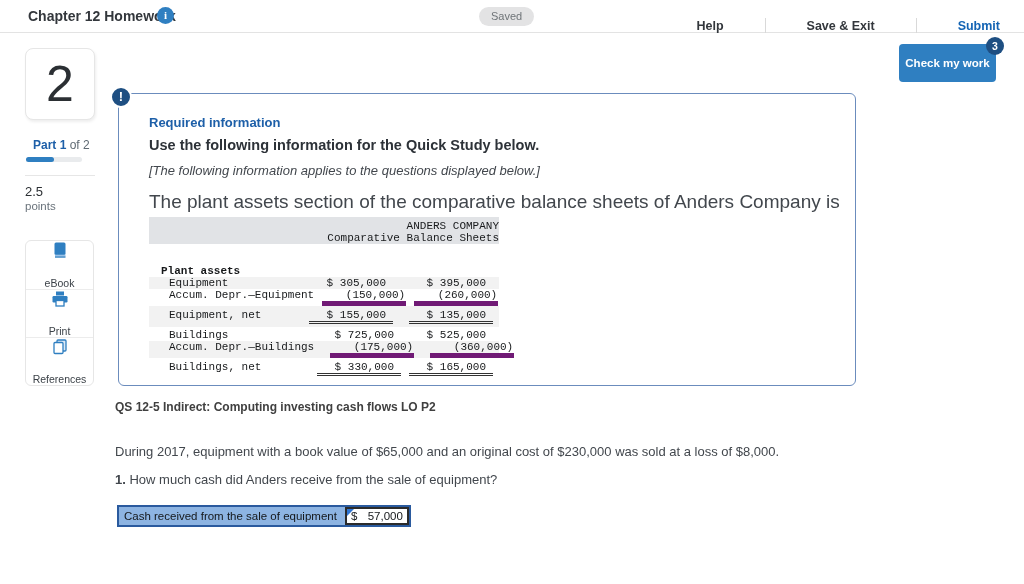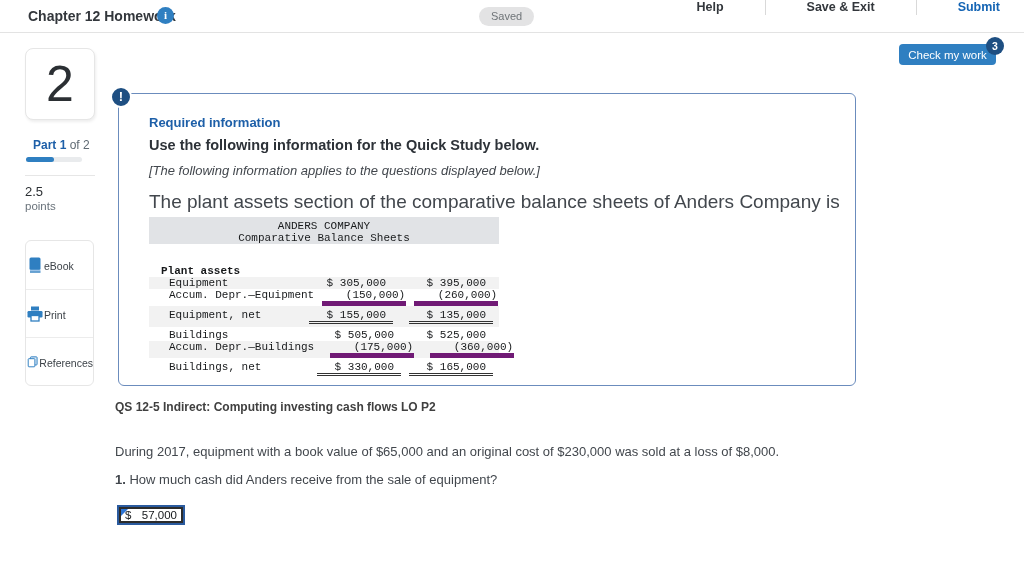--- a/index.html
+++ b/index.html
@@ -9,60 +9,60 @@
     font-family:"Liberation Sans", sans-serif; color:#42474d;
   }
   
   .topbar { position:absolute; left:0; top:0; width:1024px; height:33px; background:#fff; border-bottom:1px solid #e3e3e3; }
   .topbar-title { position:absolute; left:28px; top:8px; font-size:14px; font-weight:700; color:#33373c; }
   .info-icon { position:absolute; left:157px; top:7px; width:17px; height:17px; border-radius:50%;
     background:#2f7fc1; color:#fff; font-size:11px; font-weight:700; text-align:center; line-height:17px;
     font-family:"Liberation Serif", serif; cursor:pointer; }
   .saved-pill { position:absolute; left:479px; top:7px; min-width:52px; height:19px; padding:0 12px;
     background:#e3e3e4; border-radius:10px; color:#6f7478; font-size:11px; line-height:19px; text-align:center; }
-  .topbar-right { position:absolute; right:24px; top:0; height:33px; display:flex; align-items:flex-start;gap:28px; }
+  .topbar-right { position:absolute; right:24px; top:0; height:33px; display:flex; align-items:flex-end;gap:28px; }
   .topbar-link { font-size:12.5px; font-weight:700; color:#33373c; cursor:pointer; }
   .topbar-link.accent { color:#1464b4; }
   .vdiv { width:1px; height:15px; background:#d9d9d9; margin:0 13px; }
   
-  .check-btn { position:absolute; left:899px; top:44px; width:97px; height:21px; background:#2f7fc1;
-    border:none; border-radius:4px; color:#fff; font-size:11.5px; font-weight:400; text-align:center;
+  .check-btn { position:absolute; left:899px; top:44px; width:97px; height:38px; background:#2f7fc1;
+    border:none; border-radius:4px; color:#fff; font-size:11.5px; font-weight:700; text-align:center;
     line-height:23px; cursor:pointer; font-family:"Liberation Sans", sans-serif; }
   .check-badge { position:absolute; left:986px; top:37px; width:18px; height:18px; border-radius:50%;
     background:#1e4f82; color:#fff; font-size:10.5px; font-weight:700; text-align:center; line-height:18px; }
   
   .qnum-card { position:absolute; left:25px; top:48px; width:70px; height:72px; background:#fff;
     border:1px solid #e6e6e6; border-radius:8px; box-shadow:1px 2px 3px rgba(0,0,0,.07);
     display:flex; align-items:center; justify-content:center; font-size:50px; color:#2b2f33; }
   .part-line { position:absolute; left:25px; top:138px; font-size:12px; color:#5f6a73;padding-left:8px; }
   .part-line .part-bold { color:#1d5fa8; font-weight:700; }
   .progress-track { position:absolute; left:26px; top:157px; width:56px; height:5px; background:#e9ebed; border-radius:3px; }
   .progress-fill { height:5px; background:#2f7fc1; border-radius:3px; }
   .side-divider { position:absolute; left:25px; top:175px; width:70px; border-top:1px solid #e6e6e6; }
   .points-val { position:absolute; left:25px; top:184px; font-size:13px; color:#2b2f33; }
   .points-label { position:absolute; left:25px; top:200px; font-size:11.5px; color:#6a737b; }
   .tools-card { position:absolute; left:25px; top:240px; width:69px; background:#fff; border:1px solid #e6e6e6; border-radius:6px; }
-  .tool { height:48px; display:flex; align-items:center; justify-content:flex-start; cursor:pointer; }
+  .tool { height:48px; display:flex; flex-direction:column; align-items:center; justify-content:space-between; cursor:pointer; }
   .tool + .tool { border-top:1px solid #ececec; }
   .tool-label { font-size:10.5px; color:#3c4248; margin-top:2px; }
   
   .qbox { position:absolute; left:118px; top:93px; width:738px; height:293px;
     border:1px solid #6b8cbd; border-radius:6px; background:#fff; }
   .excl-icon { position:absolute; left:110px; top:86px; width:22px; height:22px; border-radius:50%;
     background:#1e4f82; border:2px solid #fff; color:#fff; font-size:13px; font-weight:700;
     text-align:center; line-height:18px; z-index:2; }
   .req-label { position:absolute; left:30px; top:21px; font-size:13px; font-weight:700; color:#1d5fa8; }
   .use-heading { position:absolute; left:30px; top:43px; font-size:14.5px; font-weight:700; color:#2d3238; }
   .note-italic { position:absolute; left:30px; top:69px; font-size:13px; font-style:italic; color:#42474d; }
   .intro-text { position:absolute; left:30px; top:97px; font-size:19px; color:#42474d; }
   
   .fin-table { position:absolute; left:30px; top:123px; width:350px;
     font-family:"Liberation Mono", monospace; font-size:11px; color:#17191b; }
   .fin-head { background:#e1e3e6; padding-top:3px; }
-  .fin-title { text-align:center; line-height:12px; }
+  .fin-title { text-align:right; line-height:12px; }
   .fin-years { display:grid; grid-template-columns:1fr 84px 84px; column-gap:8px; padding:1px 6px 0 0; }
   .year-cell { text-align:center; border-bottom:1px solid #4a4a4a; line-height:13px; }
   .fin-body { padding-top:21px; }
   .frow { display:grid; grid-template-columns:1fr 84px 84px; column-gap:8px; padding-right:6px; line-height:12px; }
   .frow.stripe { background:#f2f2f2;gap:16px; }
   .frow.net { padding-top:3px; padding-bottom:3px; margin-bottom:2px; }
   .flabel { padding-left:20px; white-space:pre; }
   .flabel.section { padding-left:12px; font-weight:700; }
   .fval { text-align:right; white-space:pre; padding-right:7px; }
   .fval.neg { padding-right:1px; }
@@ -167,21 +167,21 @@
         <div class="fval neg u-single">(150,000)</div>
         <div class="fval neg u-single">(260,000)</div>
       </div>
       <div class="frow stripe net">
         <div class="flabel">Equipment, net</div>
         <div class="fval u-double">$ 155,000</div>
         <div class="fval u-double">$ 135,000</div>
       </div>
       <div class="frow">
         <div class="flabel">Buildings</div>
-        <div class="fval">$ 505,000</div>
+        <div class="fval">$ 725,000</div>
         <div class="fval">$ 525,000</div>
       </div>
       <div class="frow stripe">
         <div class="flabel">Accum. Depr.—Buildings</div>
         <div class="fval neg u-single">(175,000)</div>
         <div class="fval neg u-single">(360,000)</div>
       </div>
       <div class="frow net">
         <div class="flabel">Buildings, net</div>
         <div class="fval u-double">$ 330,000</div>
@@ -189,18 +189,19 @@
       </div>
     </div>
   </div>
 </div>
 
 <div class="qs-title">QS 12-5 Indirect: Computing investing cash flows LO P2</div>
 <div class="scenario">During 2017, equipment with a book value of $65,000 and an original cost of $230,000 was sold at a loss of $8,000.</div>
 <div class="prompt-line"><span class="prompt-num">1.</span><span> How much cash did Anders receive from the sale of equipment?</span></div>
 
 <div class="answer-row">
+  <div class="answer-label">Cash received from the sale of equipment</div>
   <div class="answer-input">
     <span class="corner-tri"></span>
     <span>$</span>
     <span>57,000</span>
   </div>
 </div>
 
 </body></html>

